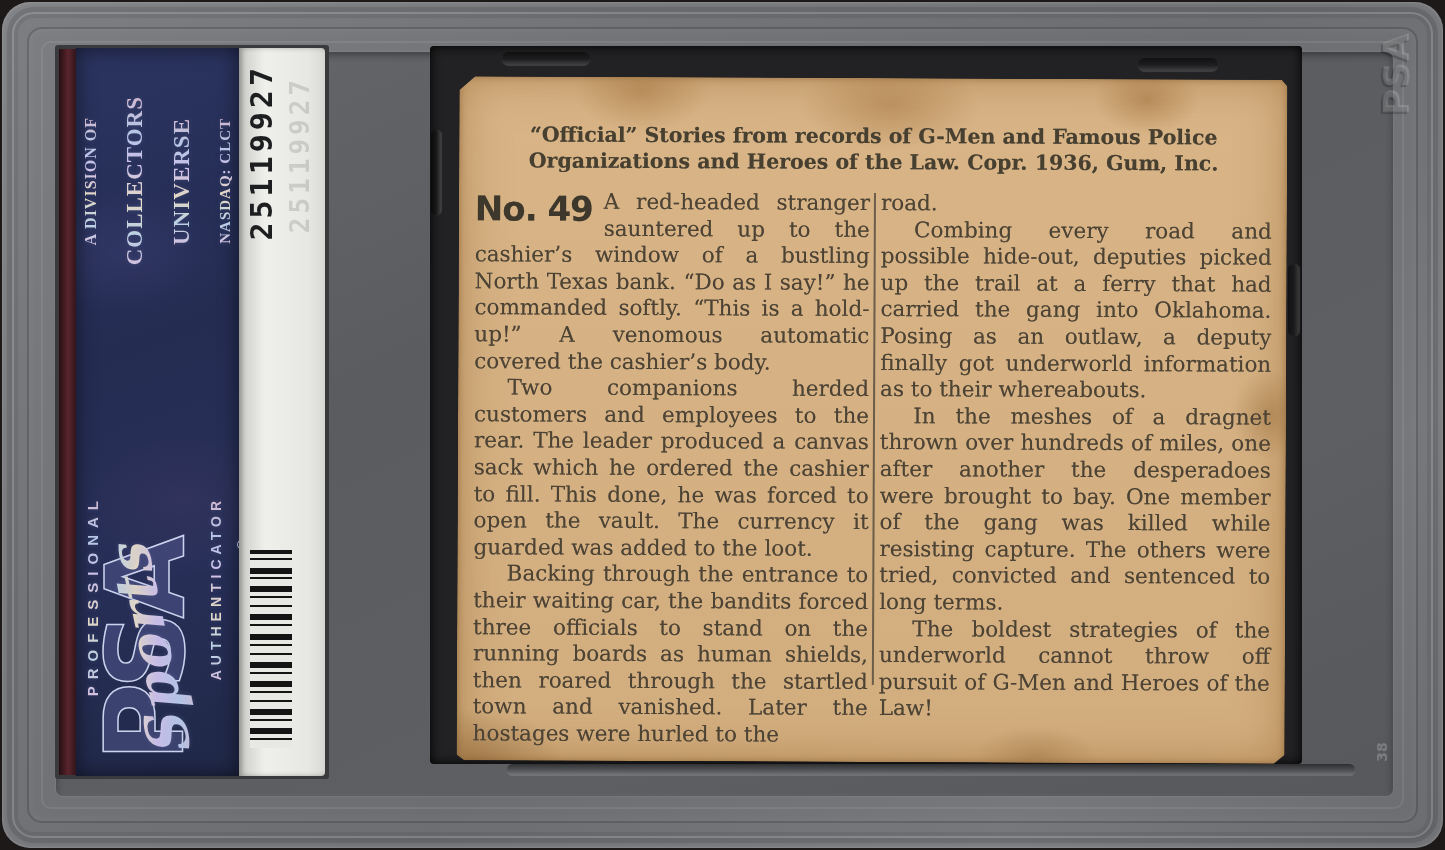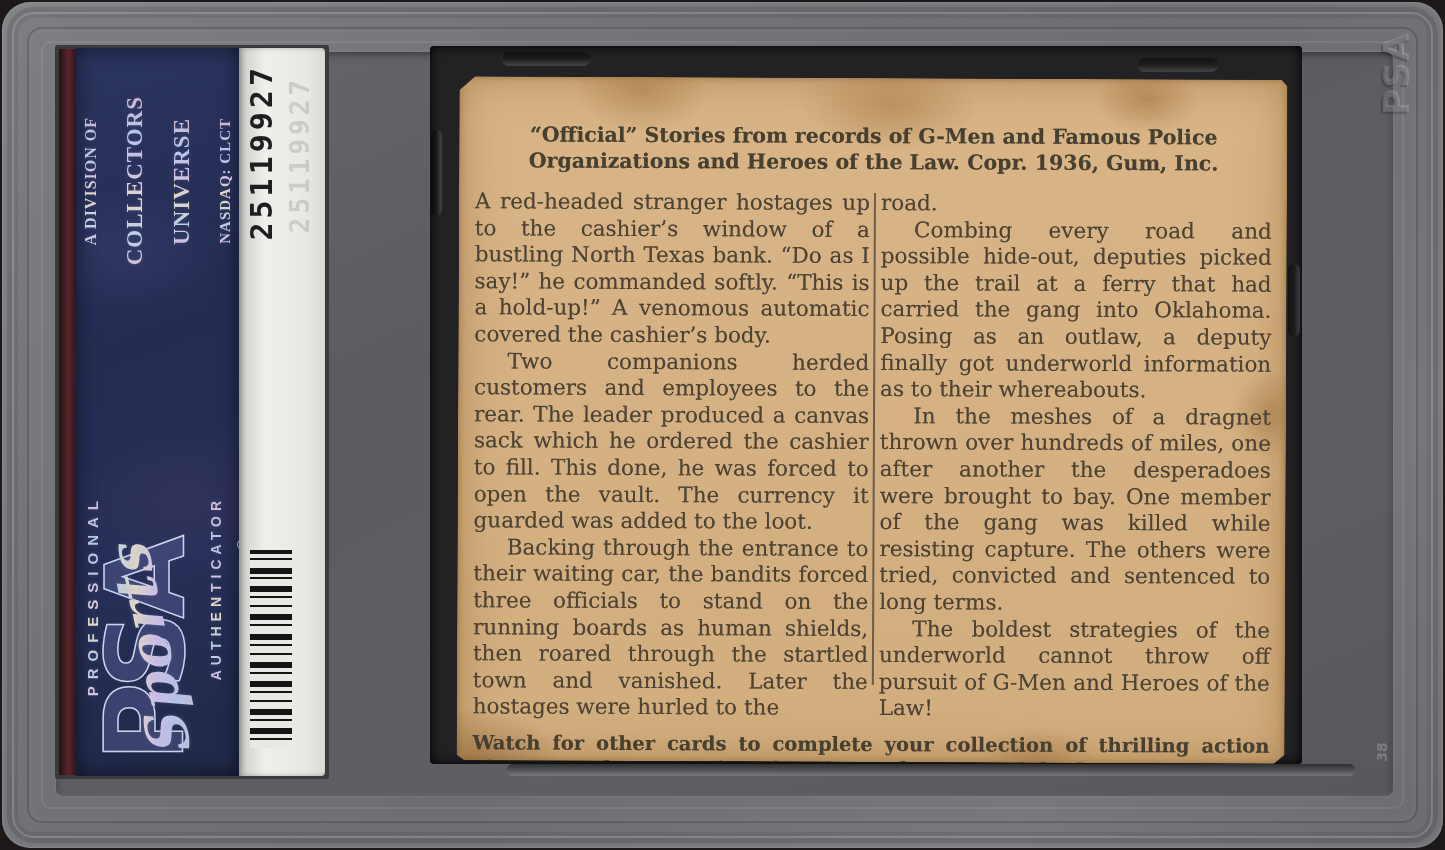--- a/index.html
+++ b/index.html
@@ -171,21 +171,21 @@
 
   <div class="card-well"></div>
 
   <div class="card">
     <div class="card-header">“Official” Stories from records of G-Men and Famous Police</div>
     <div class="card-header">Organizations and Heroes of the Law.  Copr. 1936, Gum, Inc.</div>
 
     <div class="cols">
       <div class="col">
         <p class="para">
-          <span>A red-headed stranger hostages up to the cashier’s window of a bustling North Texas bank. “Do as I say!” he commanded softly. “This is a hold-up!” A venomous automatic covered the cashier’s body.</span>
+          <span class="card-no">No. 49</span><span>A red-headed stranger sauntered up to the cashier’s window of a bustling North Texas bank. “Do as I say!” he commanded softly. “This is a hold-up!” A venomous automatic covered the cashier’s body.</span>
         </p>
         <p class="para indent">Two companions herded customers and employees to the rear. The leader produced a canvas sack which he ordered the cashier to fill. This done, he was forced to open the vault. The currency it guarded was added to the loot.</p>
         <p class="para indent">Backing through the entrance to their waiting car, the bandits forced three officials to stand on the running boards as human shields, then roared through the startled town and vanished. Later the hostages were hurled to the</p>
       </div>
       <div class="divider"></div>
       <div class="col col-right">
         <p class="para">road.</p>
         <p class="para indent">Combing every road and possible hide-out, deputies picked up the trail at a ferry that had carried the gang into Oklahoma. Posing as an outlaw, a deputy finally got underworld information as to their whereabouts.</p>
         <p class="para indent">In the meshes of a dragnet thrown over hundreds of miles, one after another the desperadoes were brought to bay. One member of the gang was killed while resisting capture. The others were tried, convicted and sentenced to long terms.</p>
         <p class="para indent">The boldest strategies of the underworld cannot throw off pursuit of G-Men and Heroes of the Law!</p>

